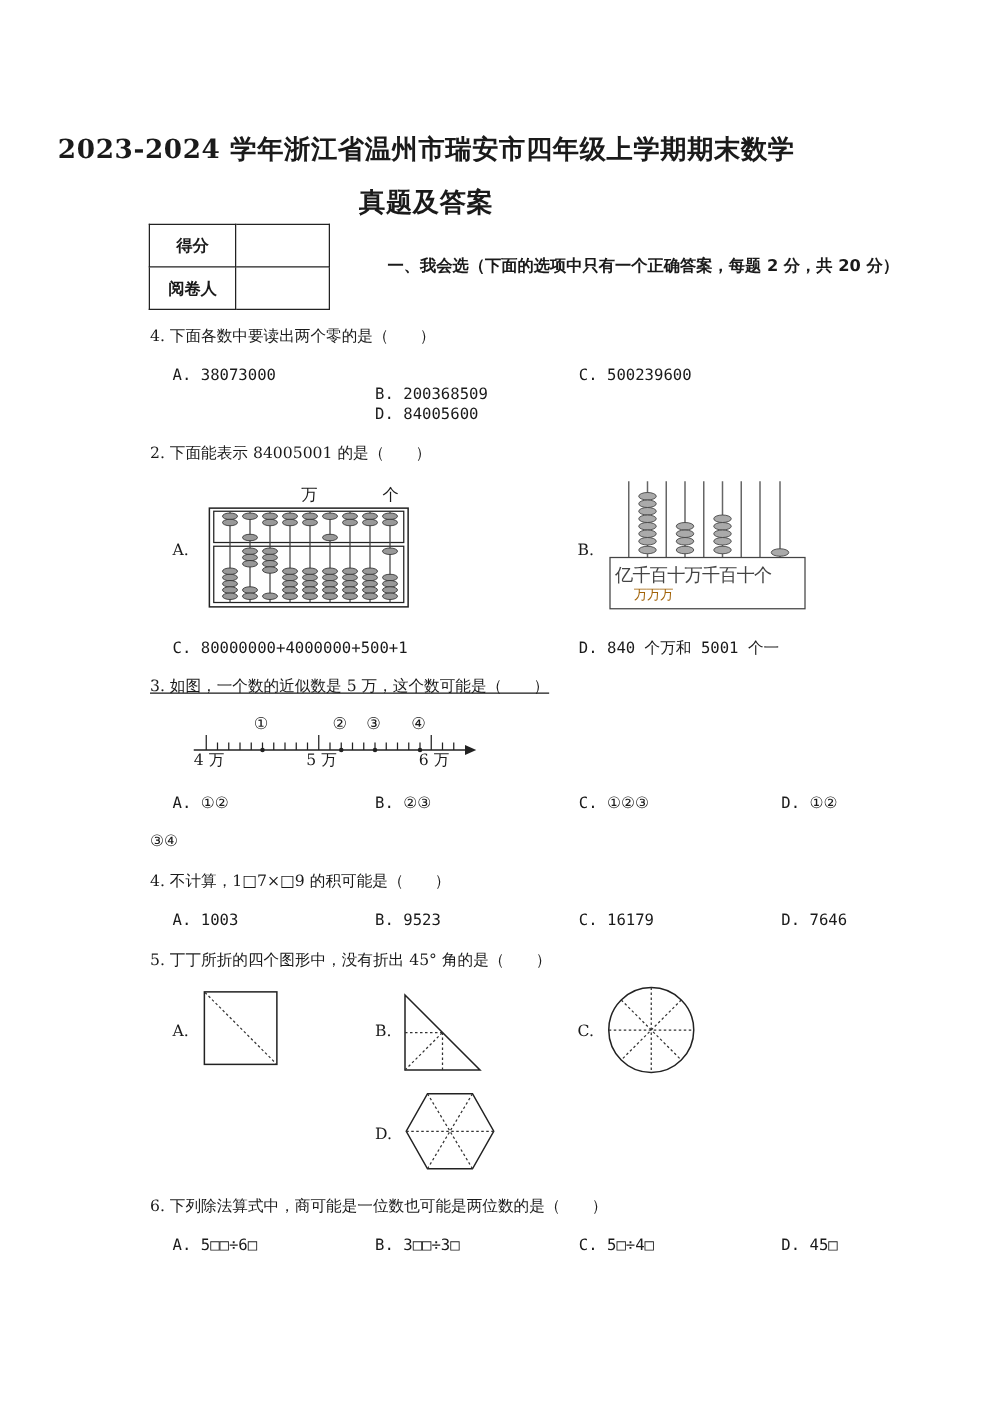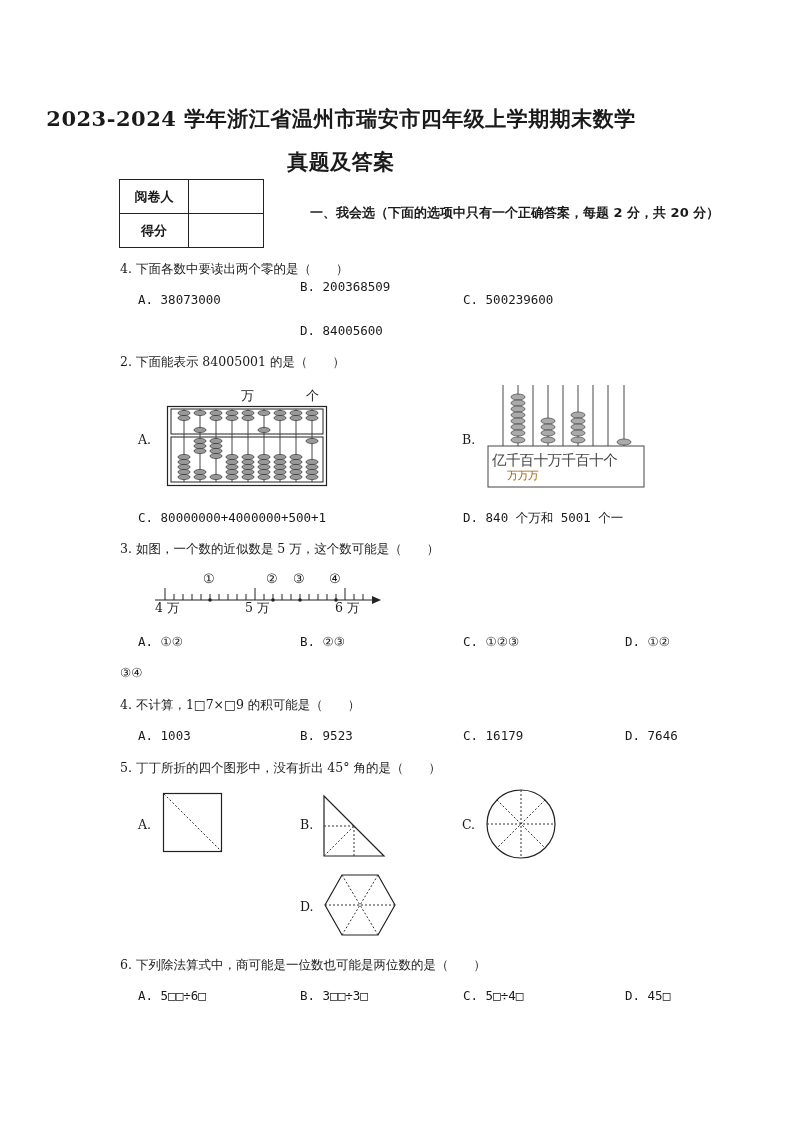--- a/index.html
+++ b/index.html
@@ -33,34 +33,34 @@
 </style>
 </head>
 <body>
 
 <div class="title" style="top:105px;">2023-2024 学年浙江省温州市瑞安市四年级上学期期末数学</div>
 <div class="title" style="top:148px;">真题及答案</div>
 
 <table class="grader-table">
   <tbody>
       <tr>
-    <td>阅卷人</td>
+    <td>得分</td>
     <td class="blank"></td>
   </tr>
   <tr>
-    <td>得分</td>
+    <td>阅卷人</td>
     <td class="blank"></td>
   </tr>
 </tbody>
   </table>
 <div class="section-head">一、我会选（下面的选项中只有一个正确答案，每题 2 分，共 20 分）</div>
 
 <div class="q" style="left:120px; top:261px;">4. 下面各数中要读出两个零的是（　　）</div>
 <div class="opt" style="left:138px; top:292px;">A. 38073000</div>
-<div class="opt" style="left:300px; top:279px;">B. 200368509</div>
+<div class="opt" style="left:300px; top:307px;">B. 200368509</div>
 <div class="opt" style="left:463px; top:292px;">C. 500239600</div>
 <div class="opt" style="left:300px; top:323px;">D. 84005600</div>
 
 <div class="q" style="left:120px; top:354px;">2. 下面能表示 84005001 的是（　　）</div>
 
 <div class="fig-label" style="left:138px; top:432px;">A.</div>
 <div class="fig-label" style="left:241px; top:387px; font-size:13px;">万</div>
 <div class="fig-label" style="left:306px; top:387px; font-size:13px;">个</div>
 <svg style="left:167px; top:406px;" width="160" height="80" viewBox="0 0 160 80">
   <rect x="0.5" y="0.5" width="159" height="79" fill="#fff" stroke="#222" stroke-width="1.2"></rect>
@@ -184,21 +184,21 @@
     <ellipse cx="138" cy="57" rx="7" ry="3"></ellipse>
   </g>
   <rect x="2" y="61" width="156" height="41" fill="#fff" stroke="#444" stroke-width="1"></rect>
 </svg>
 <div class="fig-label" style="left:492px; top:451px; font-size:14.5px; letter-spacing:-0.6px; color:#444; font-family:'DejaVu Sans',sans-serif;">亿千百十万千百十个</div>
 <div class="fig-label" style="left:507px; top:468px; font-size:11px; letter-spacing:-0.6px; color:#a16207; font-family:'DejaVu Sans',sans-serif;">万万万</div>
 
 <div class="opt" style="left:138px; top:510px;">C. 80000000+4000000+500+1</div>
 <div class="opt" style="left:463px; top:510px;">D. 840 个万和 5001 个一</div>
 
-<div class="q" style="left:120px; top:541px;">3. 如图，一个数的近似数是 5 万，这个数可能是（　　）</div>
+<div class="q" style="left:120px; top:541px;text-decoration:underline;">3. 如图，一个数的近似数是 5 万，这个数可能是（　　）</div>
 <svg style="left:150px; top:568px;" width="230" height="50" viewBox="0 0 230 50">
   <line x1="5" y1="32" x2="222" y2="32" stroke="#222" stroke-width="1.2"></line>
   <polygon points="222,28 231,32 222,36" fill="#222"></polygon>
   <g stroke="#222" stroke-width="1">
     <line x1="15" y1="20" x2="15" y2="32"></line>
     <line x1="24" y1="26" x2="24" y2="32"></line>
       <line x1="33" y1="26" x2="33" y2="32"></line>
       <line x1="42" y1="26" x2="42" y2="32"></line>
       <line x1="51" y1="26" x2="51" y2="32"></line>
     <line x1="60" y1="26" x2="60" y2="32"></line>

